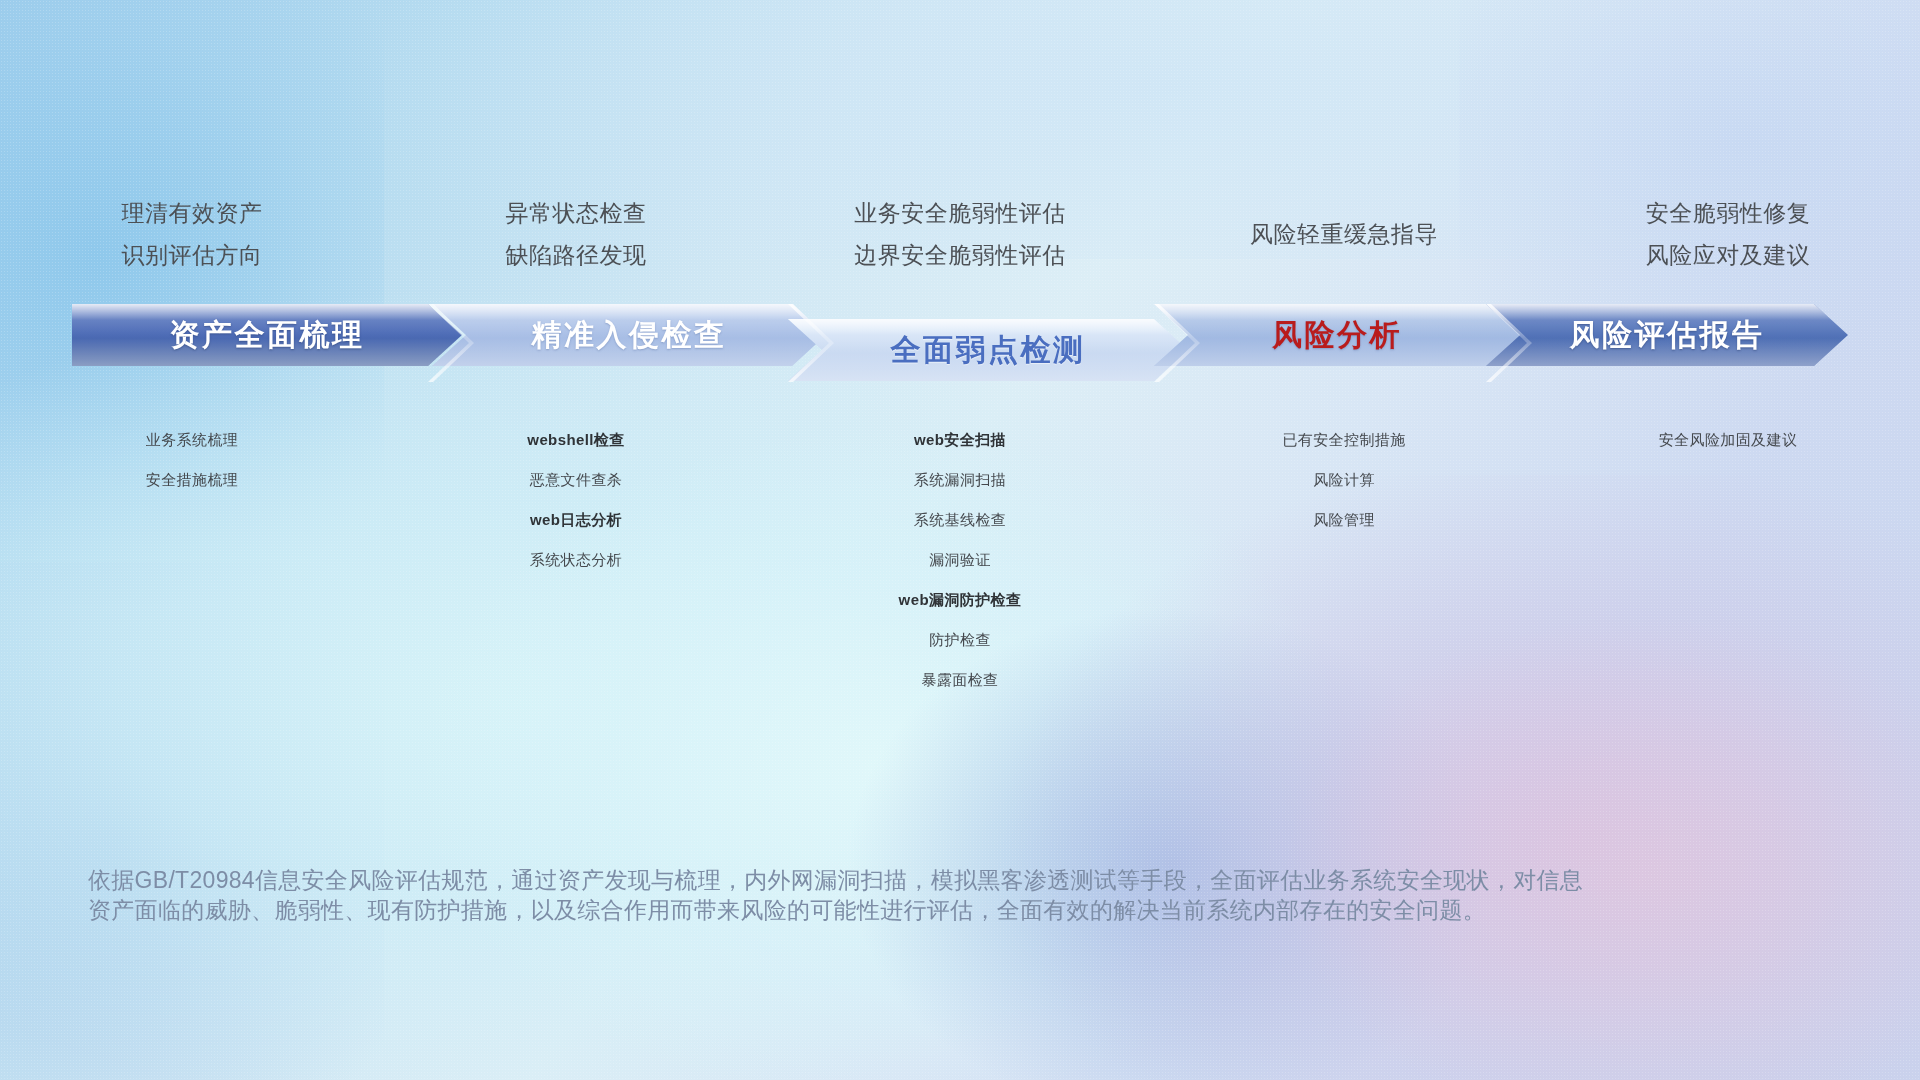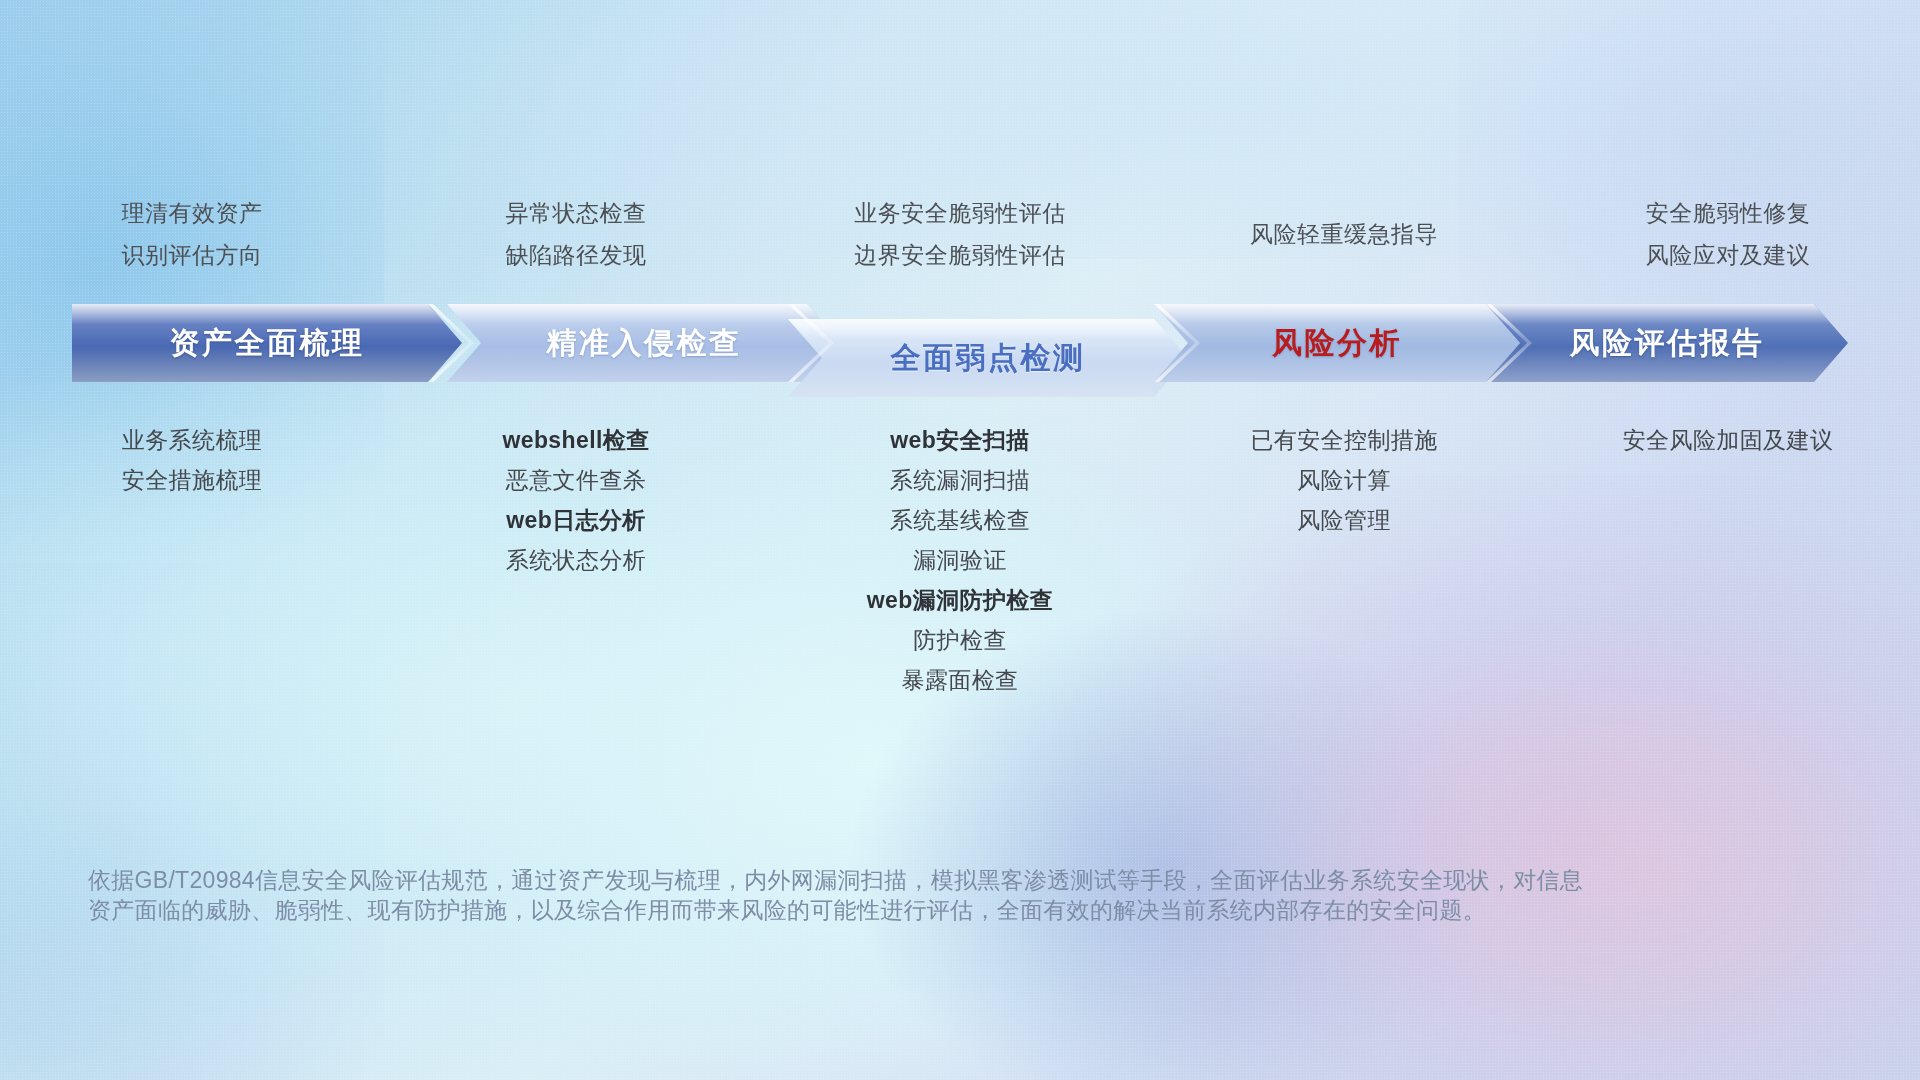--- a/index.html
+++ b/index.html
@@ -67,21 +67,21 @@
   .toplab{
     font-size:23px;color:#4c5055;line-height:42px;letter-spacing:.5px;
     white-space:nowrap;font-weight:400;
   }
   .top-mid{display:flex;height:92px;align-items:center;justify-content:center;flex-direction:column;}
   .top-center-one{}
 
   
   #band{position:absolute;left:72px;top:304px;width:1776px;height:78px;}
   .arrow{
-    position:absolute;top:0;height:78px;display:flex;
+    position:absolute;top:0;height:62px;display:flex;
     align-items:center;justify-content:center;
     box-sizing:border-box;
   }
   .arrow .face{
     position:absolute;inset:0;
     clip-path:polygon(0 0, calc(100% - 34px) 0, 100% 50%, calc(100% - 34px) 100%, 0 100%);
   }
   .arrow.notch .face{
     clip-path:polygon(0 0, calc(100% - 34px) 0, 100% 50%, calc(100% - 34px) 100%, 0 100%, 34px 50%);
   }
@@ -102,21 +102,21 @@
     position:absolute;top:0;height:78px;width:46px;z-index:4;pointer-events:none;
     background:linear-gradient(180deg,rgba(255,255,255,.9),rgba(255,255,255,.25) 45%,rgba(255,255,255,.75));
     clip-path:polygon(0 0, 5px 0, 100% 50%, 5px 100%, 0 100%, calc(100% - 5px) 50%);
     opacity:.95;
   }
 
   
   #bot-row{top:412px;}
   .botlist{padding-top:8px;}
   .botitem{
-    font-size:23px;color:#45494e;line-height:40px;white-space:nowrap;letter-spacing:.4px;
+    font-size:15px;color:#45494e;line-height:40px;white-space:nowrap;letter-spacing:.4px;
   }
   .botitem.b{font-weight:700;color:#2f3337;}
 
   
   #footer{
     position:absolute;left:88px;top:865px;width:1500px;
     font-size:23px;line-height:30px;color:#7d8da6;letter-spacing:.3px;
   }
   #footer div{white-space:nowrap;}
 </style>
@@ -179,21 +179,21 @@
 
   <div id="band">
 
     <div class="arrow" id="ar0" style="left:0px;width:390px;">
       <div class="face" style="background:linear-gradient(180deg,#5b79c0 0%,#4b6ab6 46%,#44629f 100%);"></div>
       <div class="edge"></div>
       <span class="lbl" style="color:#ffffff;text-shadow:0 1px 2px rgba(30,50,100,.45);">资产全面梳理</span>
     </div>
     <div class="sep" style="left:356px;"></div>
 
-    <div class="arrow notch" id="ar1" style="left:375px;width:394px;">
+    <div class="arrow notch" id="ar1" style="left:360px;width:394px;">
       <div class="face" style="background:linear-gradient(180deg,#bccfee 0%,#a9bfe6 48%,#9db5e0 100%);"></div>
       <div class="edge"></div>
       <span class="lbl" style="color:#ffffff;text-shadow:0 1px 2px rgba(70,95,150,.35);">精准入侵检查</span>
     </div>
     <div class="sep" style="left:716px;"></div>
 
     <div class="arrow notch" id="ar2" style="left:716px;width:400px;margin-top:15px;">
       <div class="face" style="background:linear-gradient(180deg,#dceafa 0%,#cbdbf2 50%,#bfd2ee 100%);"></div>
       <div class="edge"></div>
       <span class="lbl" style="color:#4a6ec0;text-shadow:0 1px 1px rgba(255,255,255,.6);">全面弱点检测</span>

